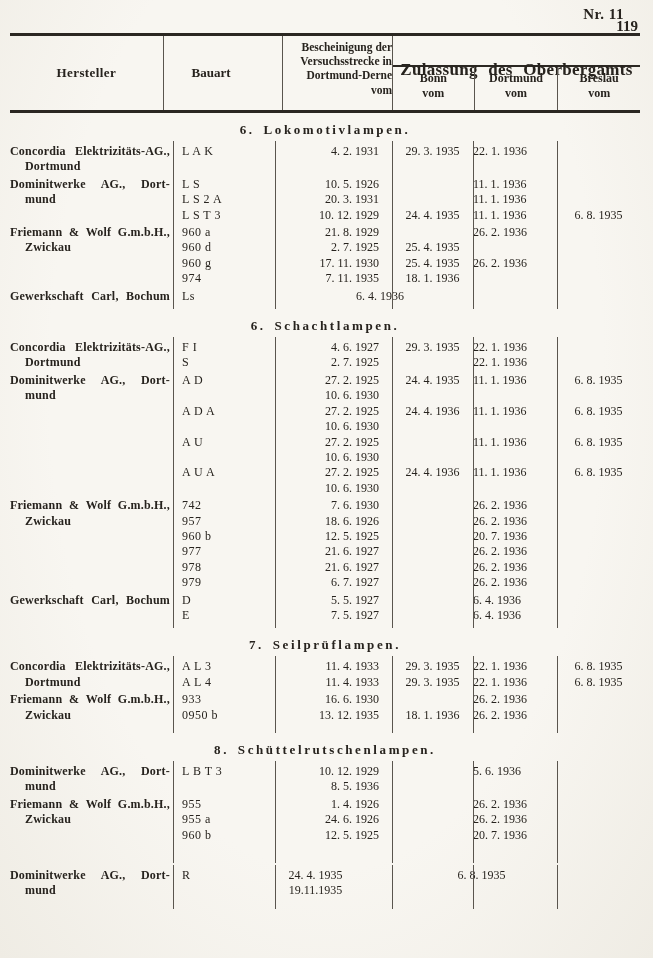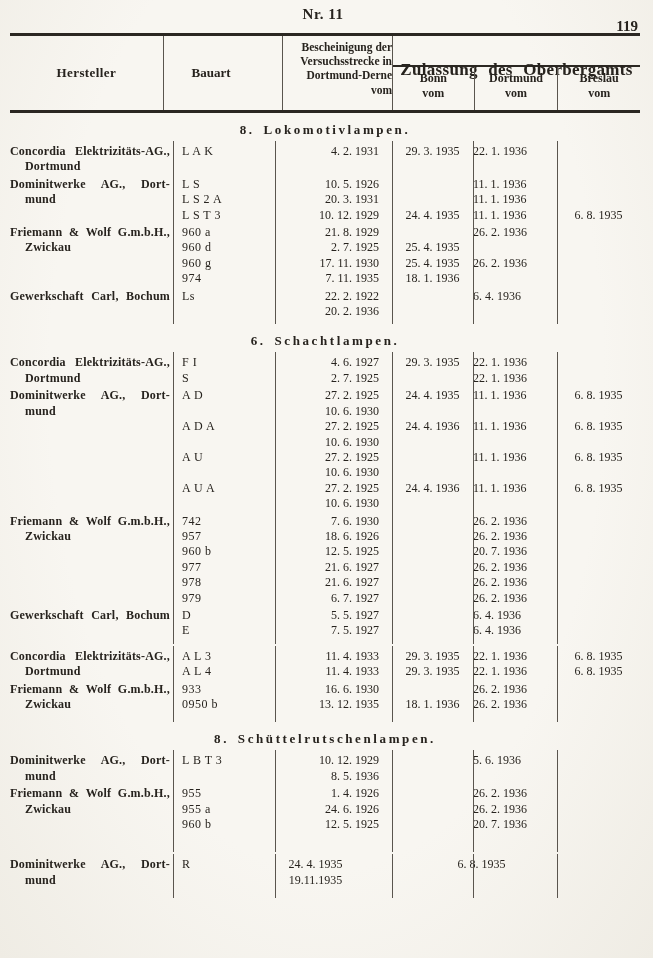--- a/index.html
+++ b/index.html
@@ -14,21 +14,21 @@
     overflow:hidden;
     padding:6px 13px 0 10px;
   }
   :root{
     --ink:#27231e;
     --rule:#2b2722;
     --line:#5a554e;
   }
   
   .pagehead{position:relative;height:24px;font-weight:bold;font-size:15px;}
-  .issue{position:absolute;left:0;right:4px;text-align:center;letter-spacing:.5px;}
+  .issue{position:absolute;left:0;right:16px;text-align:right;letter-spacing:.5px;}
   .pagenum{position:absolute;right:2px;top:12px;}
   
   .thead{
     display:flex;
     border-top:3px solid var(--rule);
     border-bottom:3px solid var(--rule);
     height:80px;
     margin-top:3px;
     font-weight:bold;
   }
@@ -100,21 +100,21 @@
         <div class="zs zs3">
           <div>Breslau</div>
           <div>vom</div>
         </div>
       </div>
     </div>
   </div>
 
   <div id="sections">
       <div class="section">
-        <div class="sec-title">8. Lokomotivlampen.</div>
+        <div class="sec-title">6. Lokomotivlampen.</div>
         <div class="sec-body" style="padding-bottom: 5px;">
           <div class="vline" style="left: 163px;"></div>
           <div class="vline" style="left: 265px;"></div>
           <div class="vline" style="left: 382px;"></div>
           <div class="vline" style="left: 463px;"></div>
           <div class="vline" style="left: 547px;"></div>
           <div class="entry">
             <div class="cell c-her">
               <div class="her-line just">Concordia Elektrizitäts-AG.,</div>
               <div class="her-line indent">Dortmund</div>
@@ -251,24 +251,20 @@
             </div>
           </div>
           <div class="entry">
             <div class="cell c-her">
               <div class="her-line just">Gewerkschaft Carl, Bochum</div>
             </div>
             <div class="rows">
               <div class="row">
                 <div class="cell c-bau">
                   <div class="ln">Ls</div>
-                </div>
-                <div class="cell c-bes">
-                  <div class="ln">22. 2. 1922</div>
-                  <div class="ln">20. 2. 1936</div>
                 </div>
                 <div class="cell c-bon"></div>
                 <div class="cell c-dor">
                   <div class="ln">6. 4. 1936</div>
                 </div>
                 <div class="cell c-bre"></div>
               </div>
             </div>
           </div>
         </div>
@@ -510,20 +506,21 @@
                 <div class="cell c-dor">
                   <div class="ln">6. 4. 1936</div>
                 </div>
                 <div class="cell c-bre"></div>
               </div>
             </div>
           </div>
         </div>
       </div>
       <div class="section">
+        <div class="sec-title">7. Seilprüflampen.</div>
         <div class="sec-body" style="padding-bottom: 10px;">
           <div class="vline" style="left: 163px;"></div>
           <div class="vline" style="left: 265px;"></div>
           <div class="vline" style="left: 382px;"></div>
           <div class="vline" style="left: 463px;"></div>
           <div class="vline" style="left: 547px;"></div>
           <div class="entry">
             <div class="cell c-her">
               <div class="her-line just">Concordia Elektrizitäts-AG.,</div>
               <div class="her-line indent">Dortmund</div>

